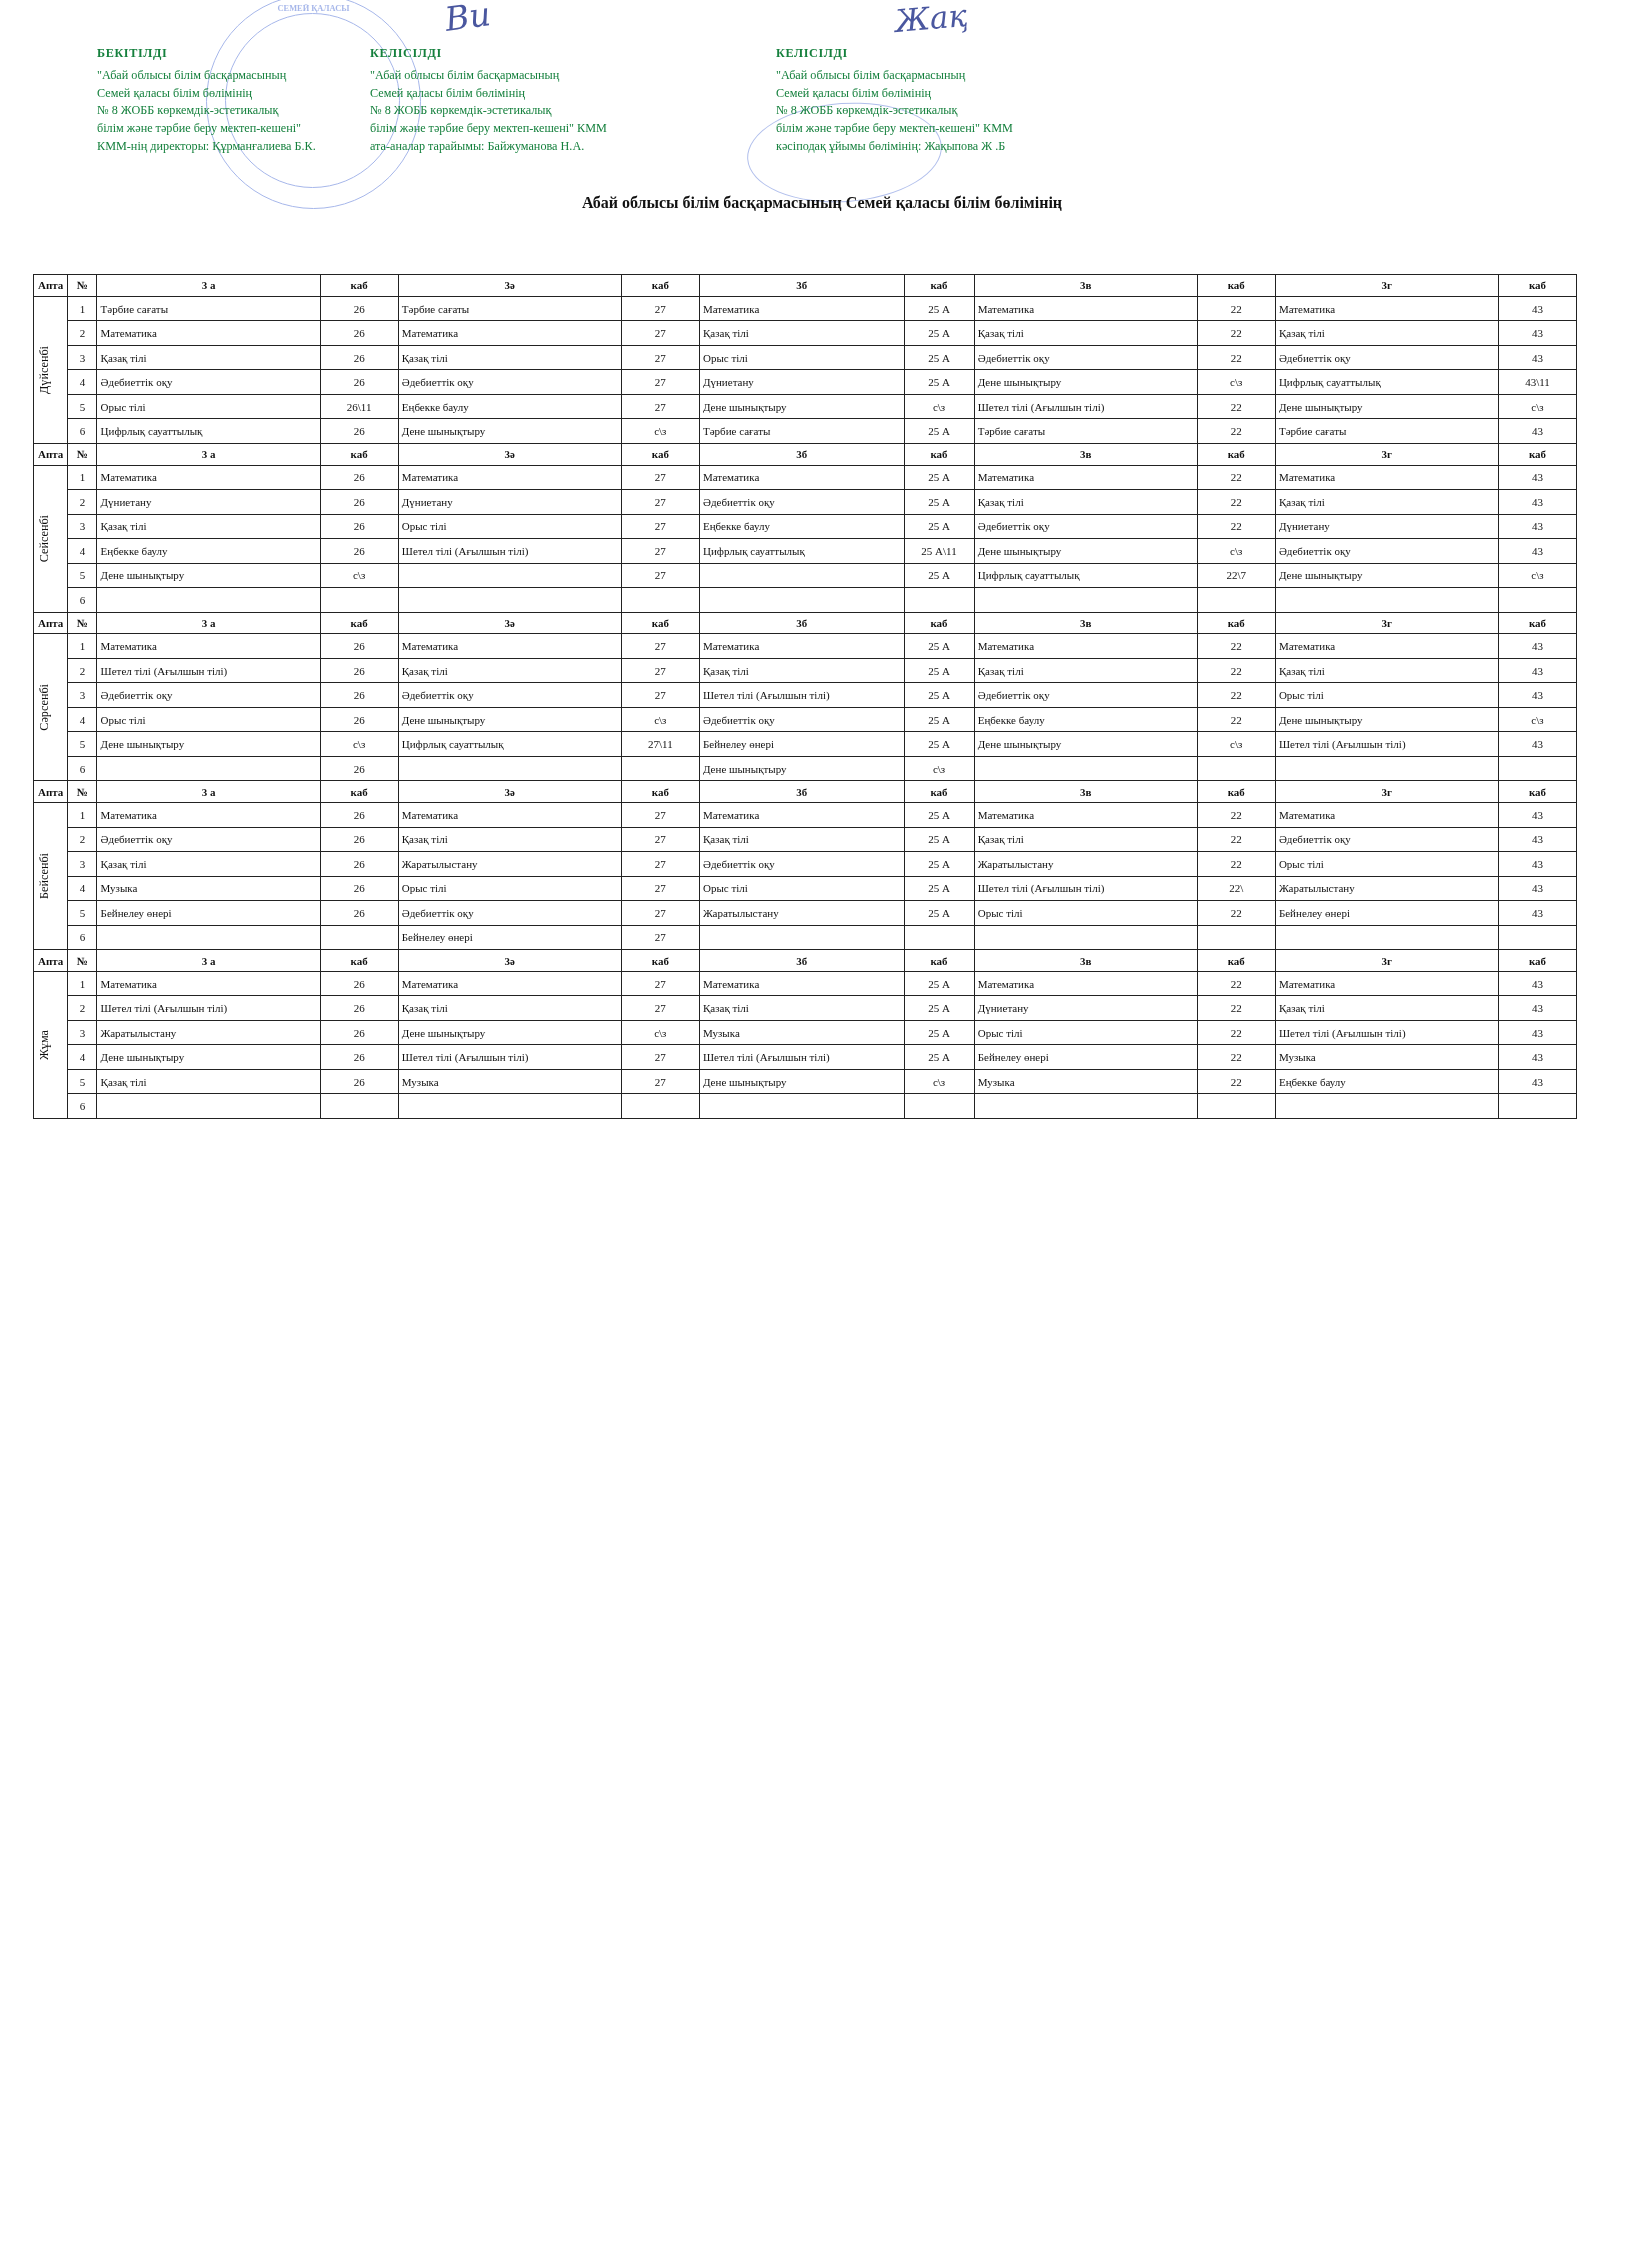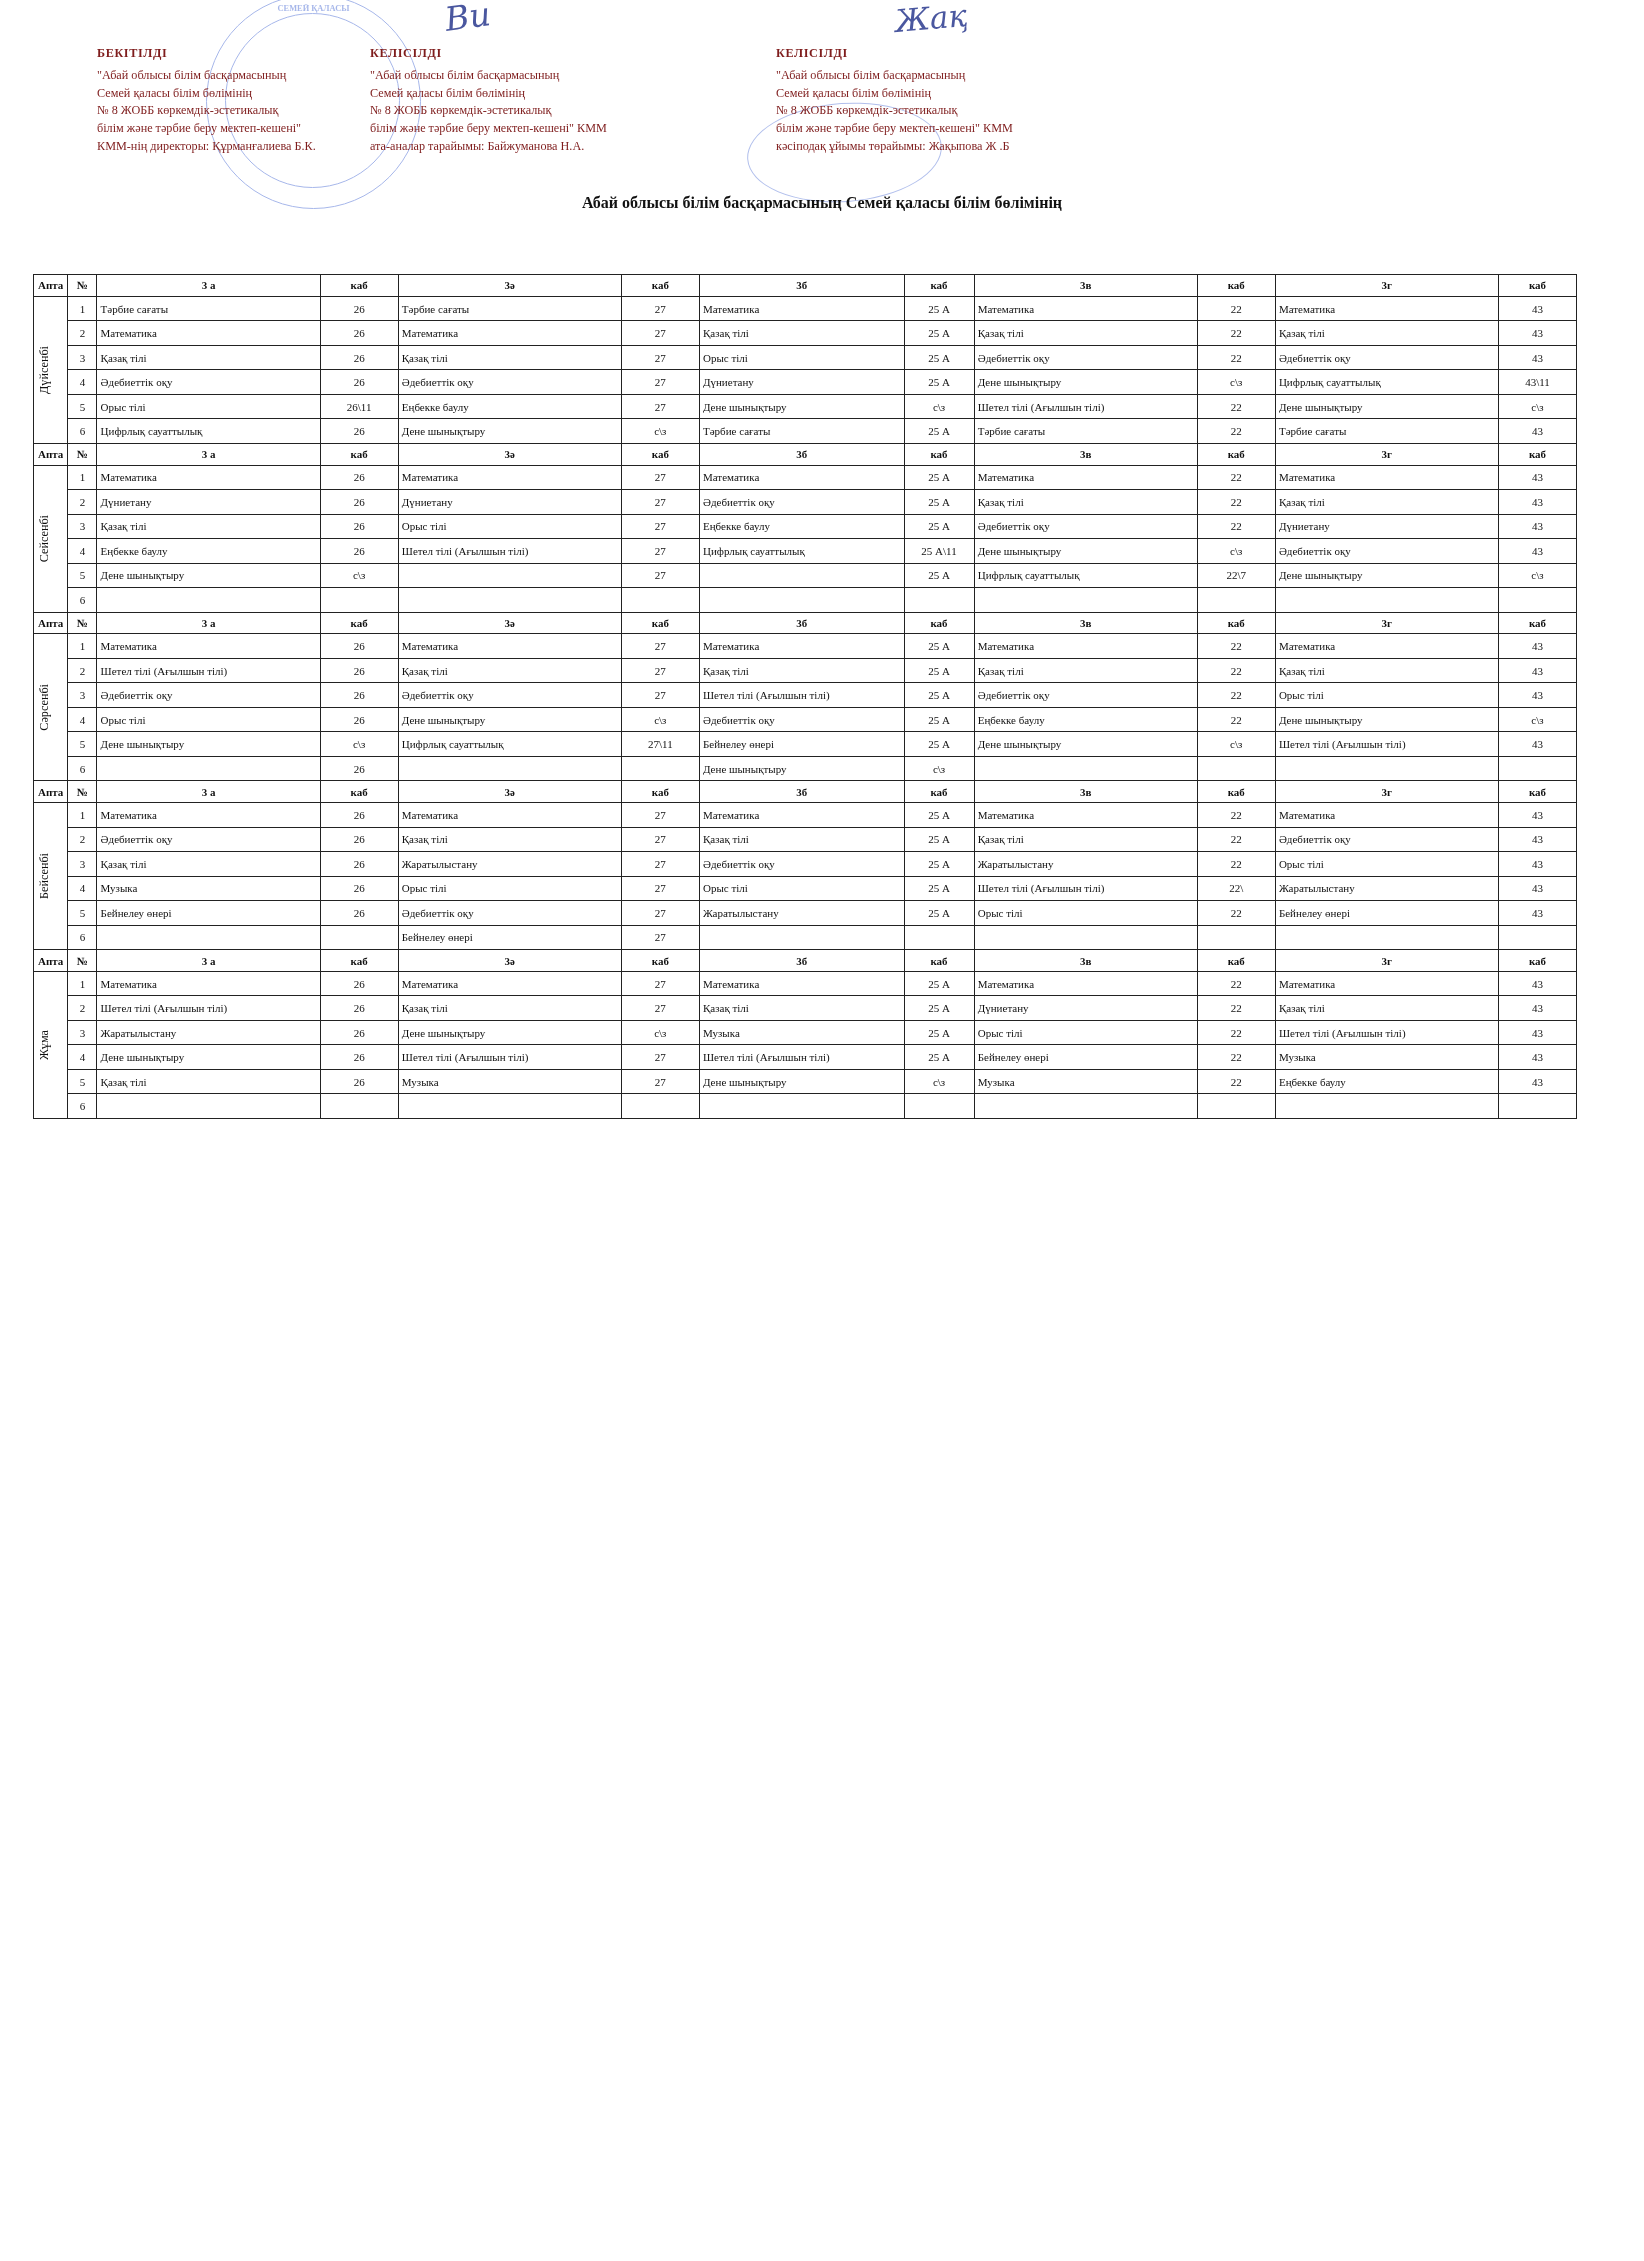--- a/index.html
+++ b/index.html
@@ -1,21 +1,21 @@
 <!DOCTYPE html>
 <html style="font-size:10.3px"><head>
 <meta charset="utf-8">
 <style>
   html,body{margin:0;padding:0;background:#ffffff;}
   body{font-family:"Liberation Serif", serif; color:#111; width:1644px; height:2261px; position:relative;}
   .page{position:relative;width:1644px;height:2261px;padding:7px;box-sizing:border-box;}
 
   
   .approvals{position:absolute;top:39px;left:0;width:1644px;height:161px;}
-  .appr{position:absolute;font-size:12.2px;line-height:1.45;color:#7f1d1d;}
+  .appr{position:absolute;font-size:12.2px;line-height:1.45;color:#15803d;}
   .appr .ttl{font-weight:bold;letter-spacing:0.6px;margin-bottom:3.9px;font-size:12.2px;}
   .appr .l{white-space:nowrap;}
   .appr1{left:97px;top:6.4px;}
   .appr2{left:370px;top:6.4px;}
   .appr3{left:776px;top:6.4px;}
 
   
   .sig{position:absolute;font-family:"DejaVu Serif", serif;font-style:italic;color:#2b3a8f;font-size:33px;transform:rotate(-8deg);opacity:.85;}
   .sig1{left:445px;top:-3.2px;}
   .sig2{left:895px;top:0px;font-size:31px;transform:rotate(-5deg);}
@@ -80,21 +80,21 @@
       <div class="l">№ 8 ЖОББ көркемдік-эстетикалық</div>
       <div class="l">білім және тәрбие беру мектеп-кешені" КММ</div>
       <div class="l">ата-аналар тарайымы:        Байжуманова Н.А.</div>
     </div>
     <div class="appr appr3">
       <div class="ttl">КЕЛІСІЛДІ</div>
       <div class="l">"Абай облысы білім басқармасының</div>
       <div class="l">Семей қаласы білім бөлімінің</div>
       <div class="l">№ 8 ЖОББ көркемдік-эстетикалық</div>
       <div class="l">білім және тәрбие беру мектеп-кешені" КММ</div>
-      <div class="l">кәсіподақ ұйымы төрайымы:   Жақыпова Ж .Б</div>
+      <div class="l">кәсіподақ ұйымы бөлімінің:   Жақыпова Ж .Б</div>
     </div>
   </div>
 
   <div class="titleblock">
     <div>Абай облысы білім басқармасының Семей қаласы білім бөлімінің</div>
   </div>
 
   <table class="sched">
     <colgroup>
       <col class="c-day">

